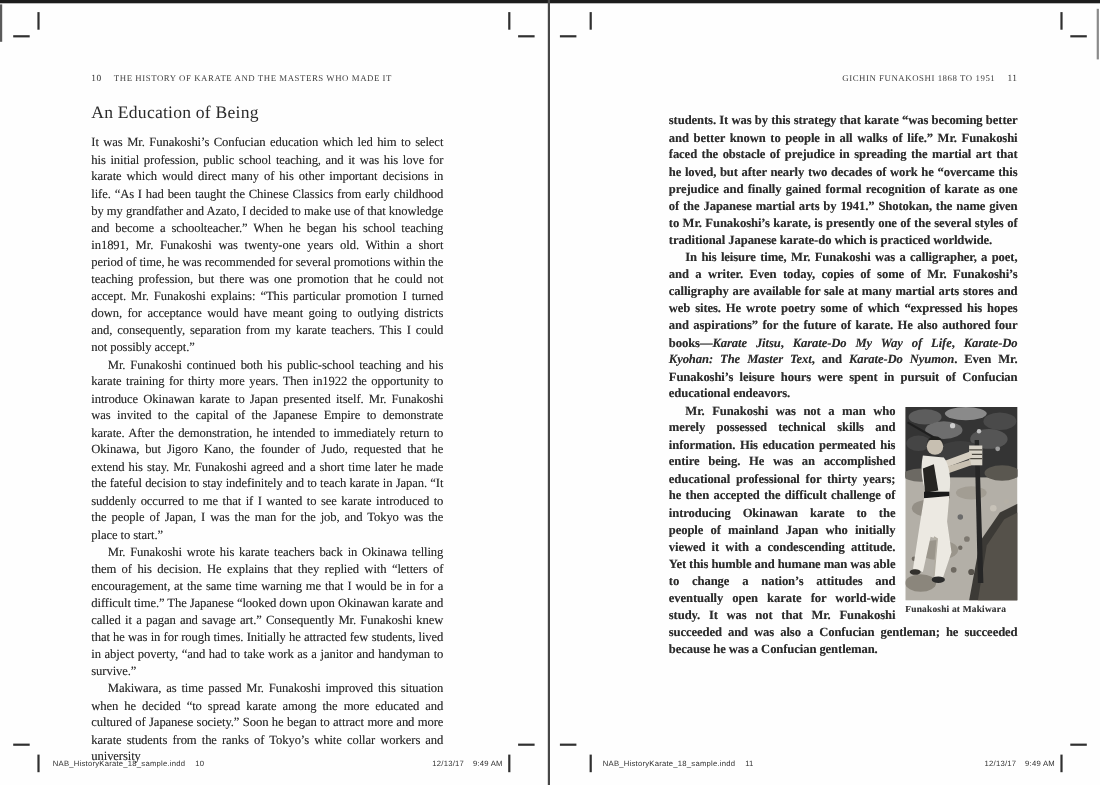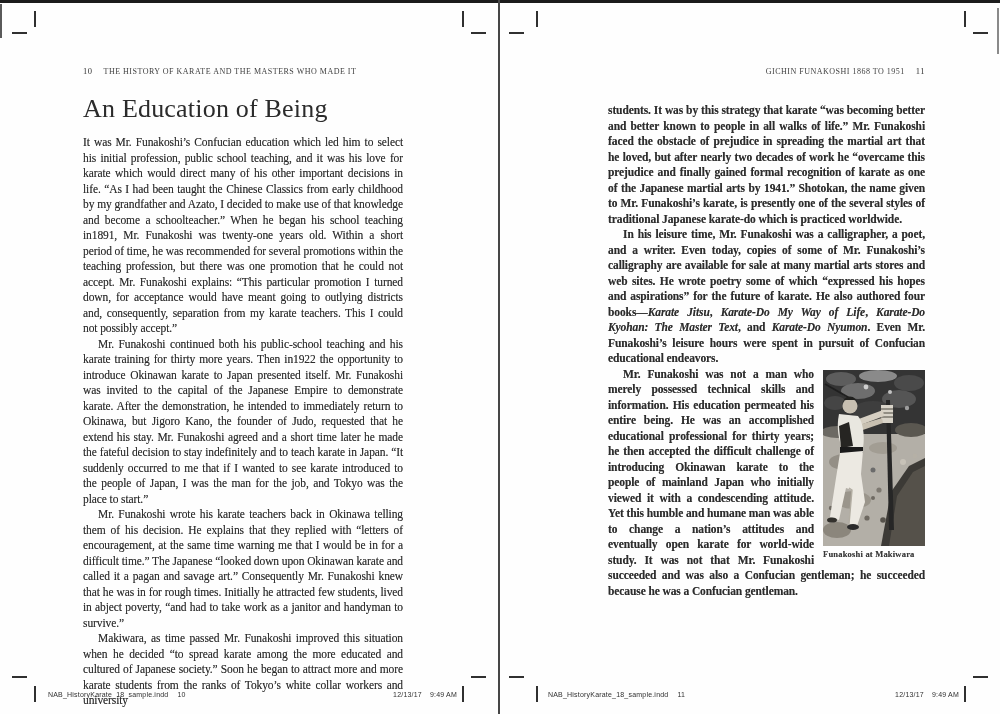--- a/index.html
+++ b/index.html
@@ -25,21 +25,21 @@
   }
   #page-left .running-header{left:83px;}
   #page-right .running-header{right:75px;text-align:right;}
   .running-header .pnum{font-size:8.5px;color:#333;}
   #page-left .running-header .pnum{margin-right:11px;}
   #page-right .running-header .pnum{margin-left:11px;}
   .column{position:absolute;}
   #col-left{left:83px;top:94px;width:320px;}
   #col-right{left:108px;top:103px;width:317px;font-weight:bold;}
   h1.chapter-heading{
-    font-weight:normal;font-size:26px;color:#2b2b2b;margin:0 0 11px 0;
+    font-weight:normal;font-size:16px;color:#2b2b2b;margin:0 0 11px 0;
     letter-spacing:.2px;
   }
   p.body-par{
     margin:0;text-align:justify;font-size:11.5px;line-height:15.5px;color:#2d2d2d;
     letter-spacing:-.1px;text-shadow:0 0 .4px rgba(45,45,45,.5);
   }
   p.body-par.indent{text-indent:15px;}
   .it{font-style:italic;}
   
   .photo-float{float:right;width:102px;margin:3px 0 2px 9px;}

